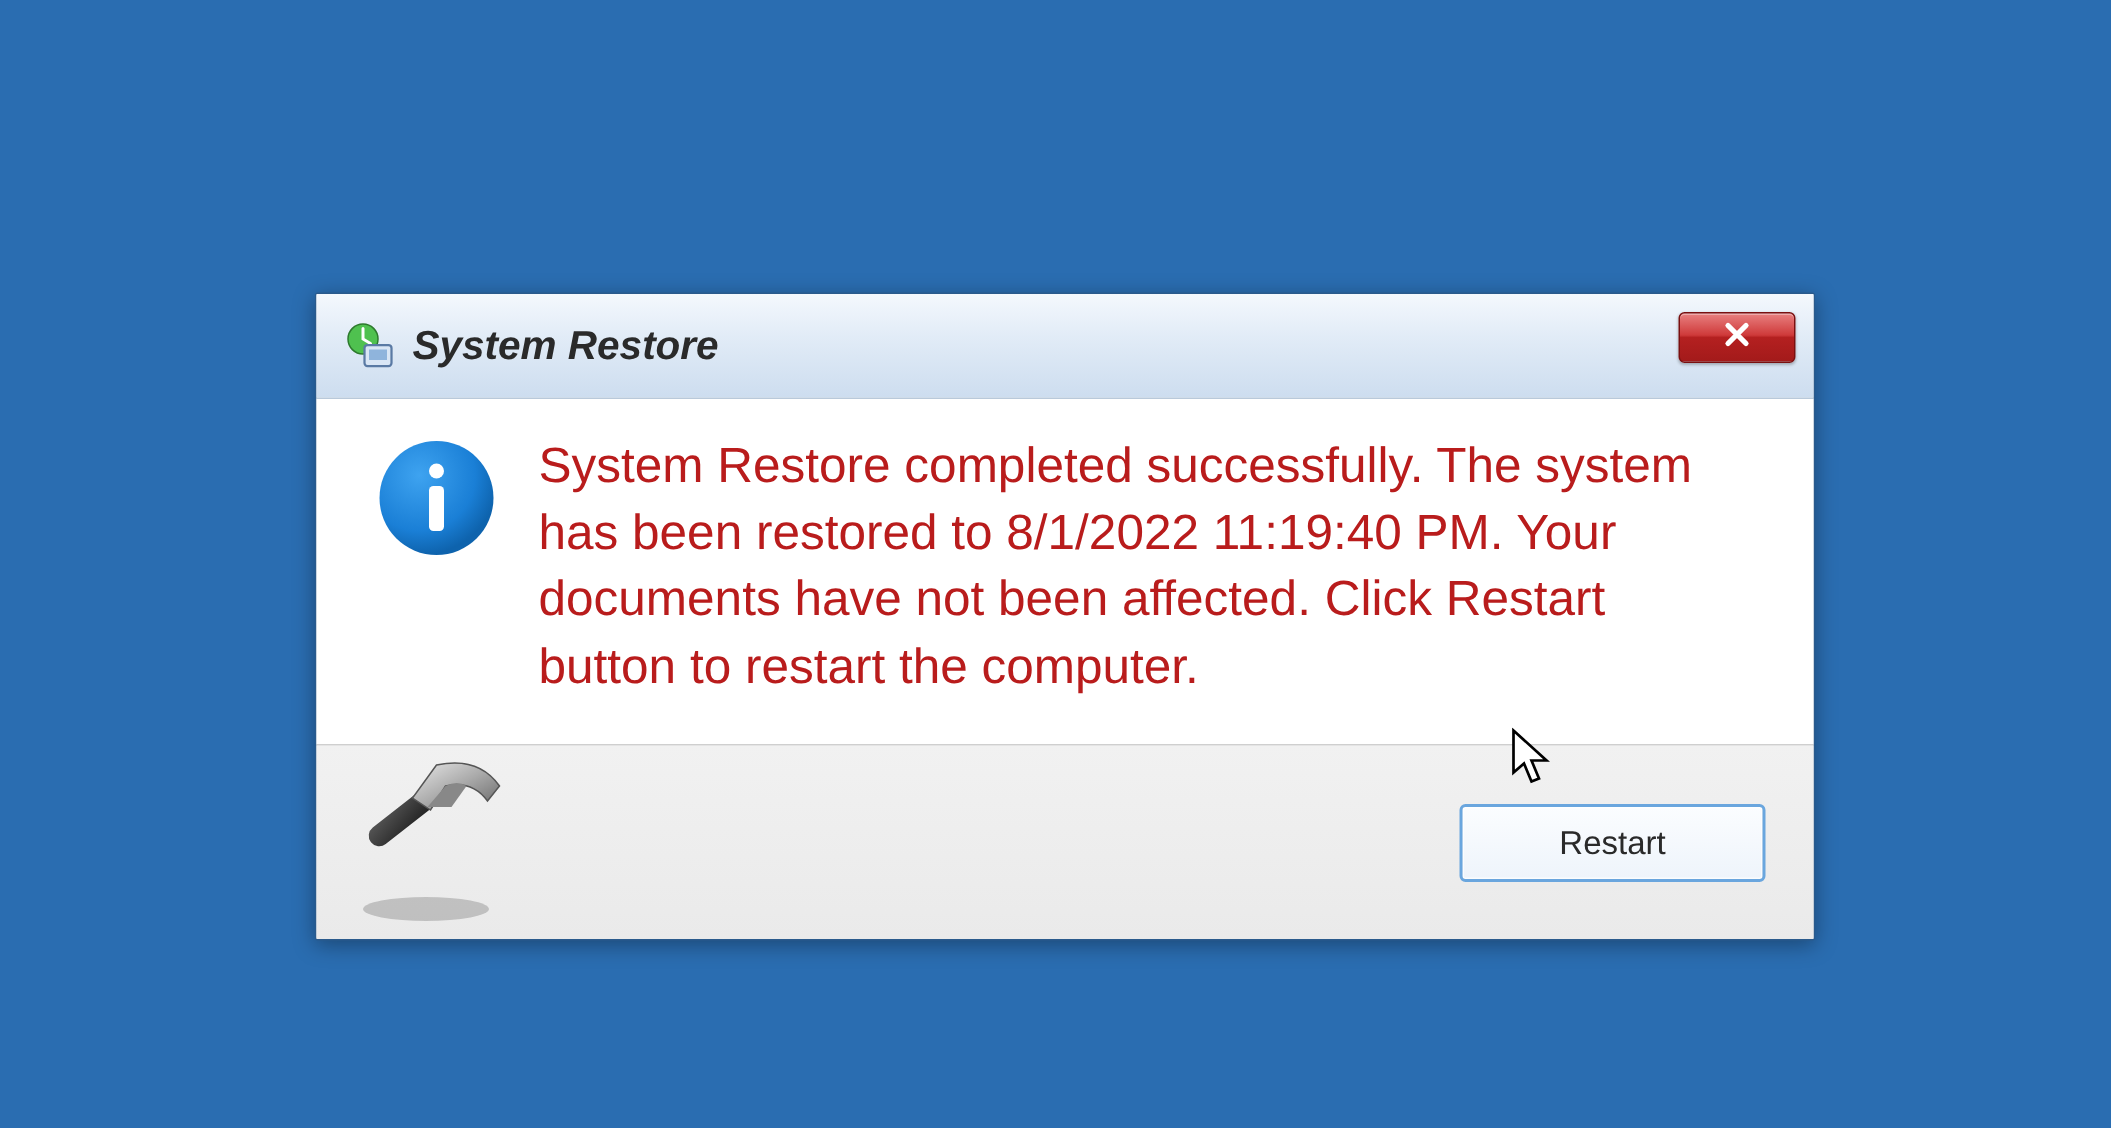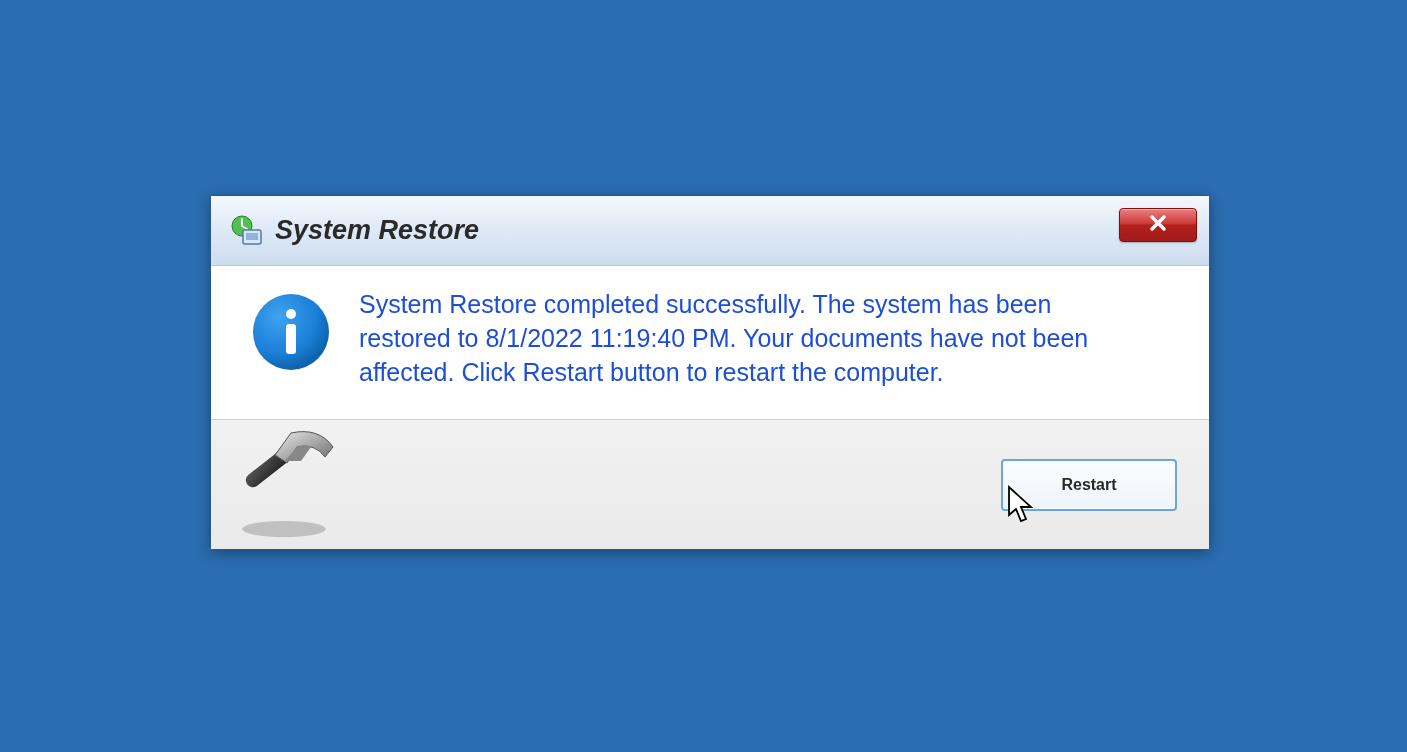--- a/index.html
+++ b/index.html
@@ -66,46 +66,45 @@
       background: #fff;
     }
     .info-icon {
       width: 80px;
       height: 80px;
       flex-shrink: 0;
       margin-right: 28px;
       margin-top: 4px;
     }
     .message {
-      font-size: 25px;
+      font-size: 33px;
       line-height: 1.35;
-      color: #1d4ed8;
+      color: #b91c1c;
       padding-right: 30px;
     }
     .button-pane {
       height: 130px;
       background: linear-gradient(to bottom, #f1f1f1 0%, #eaeaea 100%);
       border-top: 1px solid #cfcfcf;
       display: flex;
       align-items: center;
       justify-content: flex-end;
       padding: 0 32px;
       position: relative;
     }
     .restart-btn {
-      width: 176px;
+      width: 204px;
       height: 52px;
       background: linear-gradient(to bottom, #fbfdff 0%, #eef4fb 100%);
       border: 2px solid #6aa6de;
       border-radius: 4px;
-      font-size: 16px;
+      font-size: 22px;
       color: #2a2a2a;
       cursor: pointer;
       box-shadow: inset 0 0 0 1px rgba(255,255,255,0.7);
-      font-weight: bold;
     }
     .hammer {
       position: absolute;
       left: 18px;
       bottom: 8px;
       width: 120px;
       height: 120px;
     }
     .cursor {
       position: absolute;

